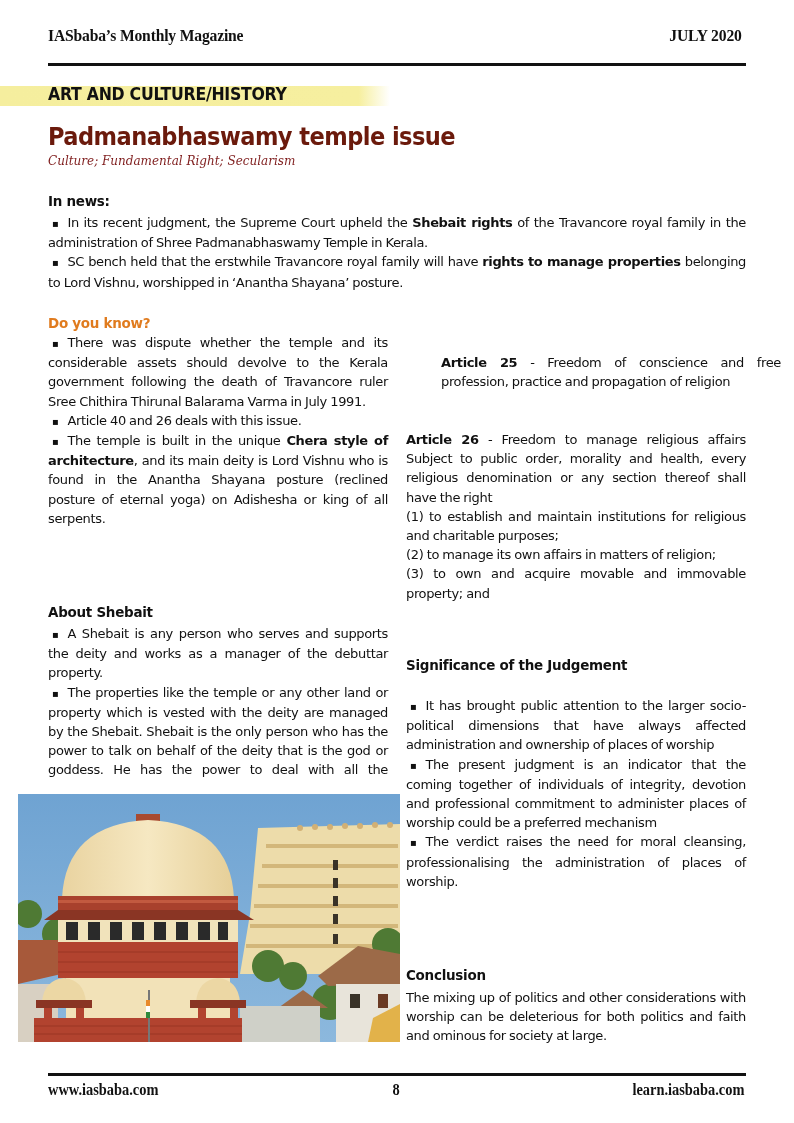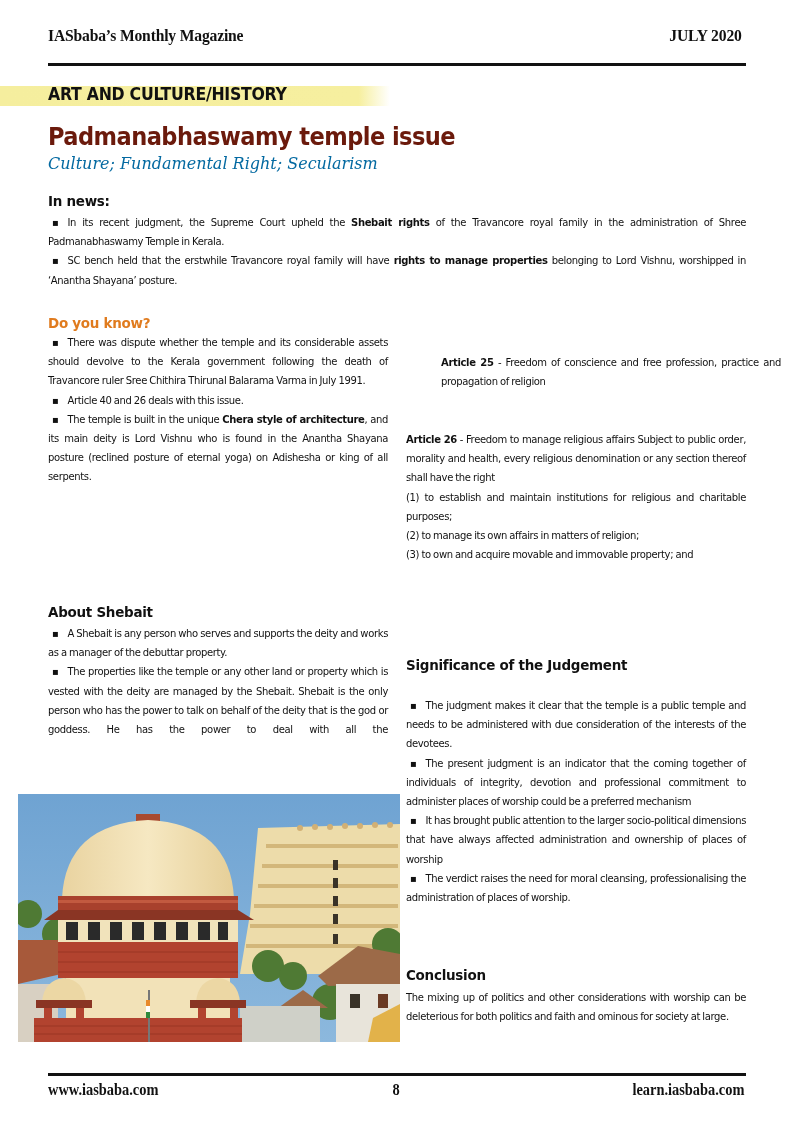--- a/index.html
+++ b/index.html
@@ -16,27 +16,27 @@
 
   
   .band { left: 0; top: 86px; width: 390px; height: 20px;
           background: linear-gradient(to right, #f5ee9e 0%, #f6ef9f 92%, rgba(246,239,160,0) 100%); }
   .band-text { left: 48px; top: 84px; font-family: "DejaVu Sans", sans-serif; font-weight: bold;
           font-size: 17.5px; color: #111; letter-spacing: -0.3px; transform: scaleX(0.9); transform-origin: left top; }
 
   .title { left: 48px; top: 122px; font-family: "DejaVu Sans", sans-serif; font-weight: bold;
            font-size: 24.5px; color: #6b1a0c; letter-spacing: -0.6px; transform: scaleX(0.92); transform-origin: left top; }
   .subtitle { left: 48px; top: 154px; font-family: "DejaVu Serif", serif; font-style: italic;
-           font-size: 16px; color: #0369a1; }
+           font-size: 12px; color: #7f1d1d; }
 
   .h2 { font-family: "DejaVu Sans", sans-serif; font-weight: bold; font-size: 14.5px; color: #111;
         letter-spacing: -0.3px; transform: scaleX(0.93); transform-origin: left top; white-space: nowrap; }
   .h2.orange { color: #e07b1e; }
 
-  .para { font-family: "DejaVu Sans", sans-serif; font-size: 10px; line-height: 19.2px; color: #111;
+  .para { font-family: "DejaVu Sans", sans-serif; font-size: 13px; line-height: 19.2px; color: #111;
           text-align: justify; letter-spacing: -0.35px; word-spacing: -0.5px; }
   .para p { margin: 0; }
   .bullet::before { content: "\25AA"; display: inline-block; margin-left: 4px; margin-right: 9px; font-size: 10px; }
   .para b { font-weight: bold; }
 
   .full { left: 48px; width: 698px; }
   .colL { left: 48px; width: 340px; }
   .colR { left: 406px; width: 340px; }
 
   
@@ -200,23 +200,22 @@
 
 <div class="abs para colR" style="top:430px;">
   <p><b>Article 26</b><span> - Freedom to manage religious affairs Subject to public order, morality and health, every religious denomination or any section thereof shall have the right</span></p>
   <p>(1) to establish and maintain institutions for religious and charitable purposes;</p>
   <p>(2) to manage its own affairs in matters of religion;</p>
   <p>(3) to own and acquire movable and immovable property; and</p>
 </div>
 
 <div class="abs h2" style="left:406px; top:657px;">Significance of the Judgement</div>
 <div class="abs para colR" style="top:696px;">
-  <p class="bullet">The judgment makes it clear that the temple is a public temple and needs to be administered with due consideration of the interests of the devotees.</p>
+  <p class="bullet">It has brought public attention to the larger socio-political dimensions that have always affected administration and ownership of places of worship</p>
   <p class="bullet">The present judgment is an indicator that the coming together of individuals of integrity, devotion and professional commitment to administer places of worship could be a preferred mechanism</p>
-  <p class="bullet">It has brought public attention to the larger socio-political dimensions that have always affected administration and ownership of places of worship</p>
   <p class="bullet">The verdict raises the need for moral cleansing, professionalising the administration of places of worship.</p>
 </div>
 
 <div class="abs h2" style="left:406px; top:967px;">Conclusion</div>
 <div class="abs para colR" style="top:988px;">
   <p>The mixing up of politics and other considerations with worship can be deleterious for both politics and faith and ominous for society at large.</p>
 </div>
 
 <div class="abs ftr-rule"></div>
 <a class="abs ftr ftr-left">www.iasbaba.com</a>

